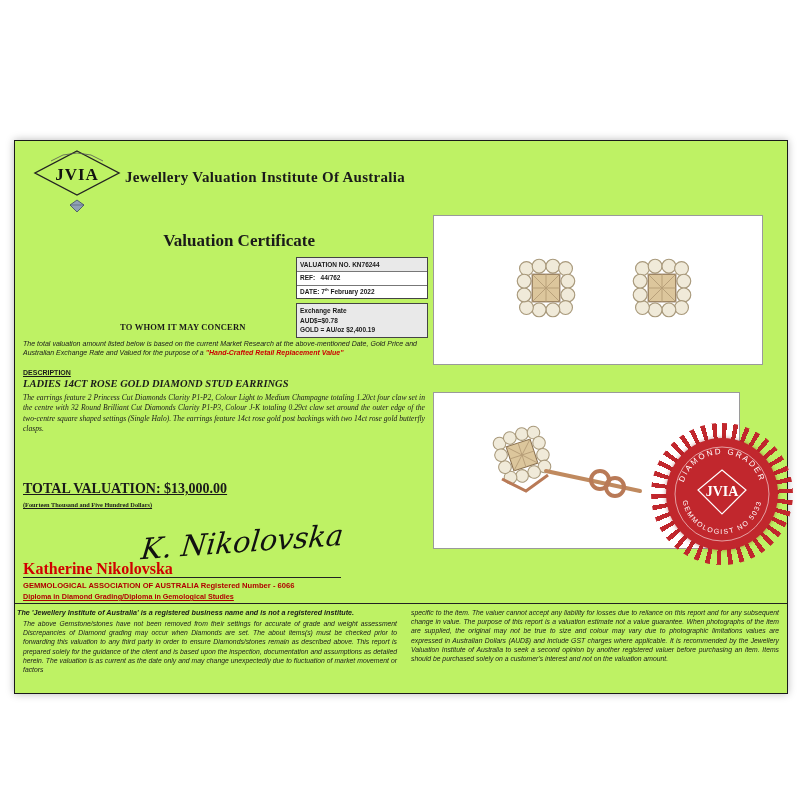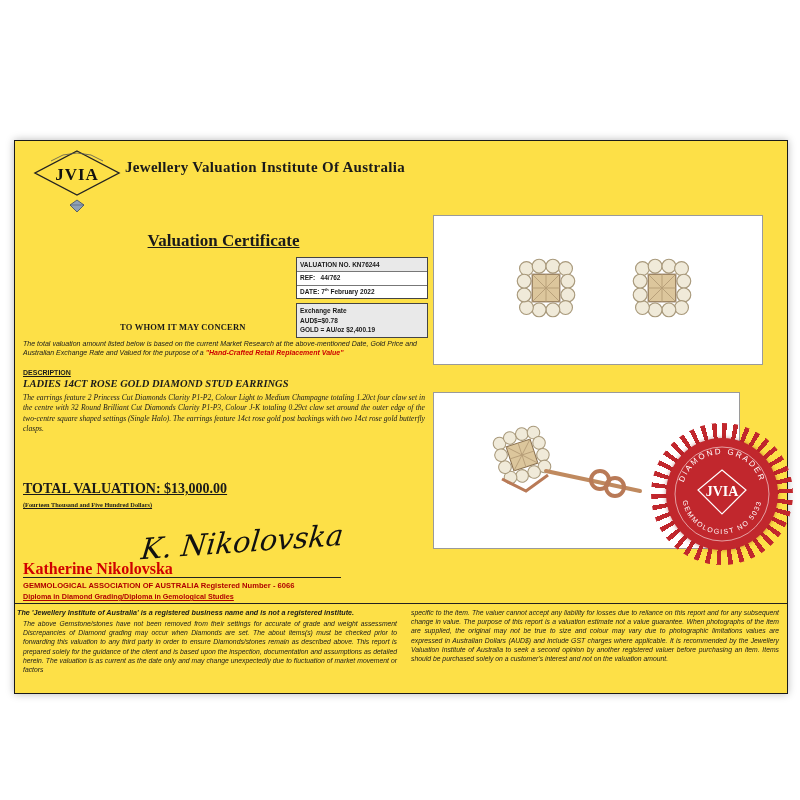--- a/index.html
+++ b/index.html
@@ -1,26 +1,26 @@
 <!DOCTYPE html>
 <html><head>
 <meta charset="utf-8">
 <style>
   html,body{margin:0;padding:0;background:#ffffff;}
   .canvas{position:relative;width:800px;height:800px;background:#ffffff;overflow:hidden;
           font-family:"Liberation Sans",sans-serif;color:#1a1a1a;}
   .cert{position:absolute;left:14px;top:140px;width:772px;height:552px;
-        border:1.5px solid #1a1a1a;background:#fde047;box-shadow:0 0 8px rgba(0,0,0,.28);}
+        border:1.5px solid #1a1a1a;background:#bef264;box-shadow:0 0 8px rgba(0,0,0,.28);}
   .abs{position:absolute;}
 
   .logo{left:16px;top:6px;width:92px;height:68px;}
-  .org-name{left:110px;top:18px;font:bold 15px "Liberation Serif",serif;letter-spacing:.3px;}
+  .org-name{left:110px;top:28px;font:bold 15px "Liberation Serif",serif;letter-spacing:.3px;}
 
-  .cert-title{left:101px;top:90px;width:215px;text-align:center;
-              font:bold 17px "Liberation Serif",serif;text-decoration:underline;}
+  .cert-title{left:85px;top:90px;width:215px;text-align:right;
+              font:bold 17px "Liberation Serif",serif;}
 
   .info-box{left:281px;top:116px;width:132px;}
   .ibox{border:1px solid #444;background:#fff;}
   .ibox + .ibox{margin-top:4px;}
   .irow{font:bold 6.5px/1.5 "Liberation Sans",sans-serif;padding:1.5px 3px;}
   .irow + .irow{border-top:1px solid #777;}
   .shade{background:#e9e9e9;}
   sup{font-size:4px;}
 
   .photo-top{left:418px;top:74px;width:328px;height:148px;border:1px solid #9a9a9a;background:#fff;}

